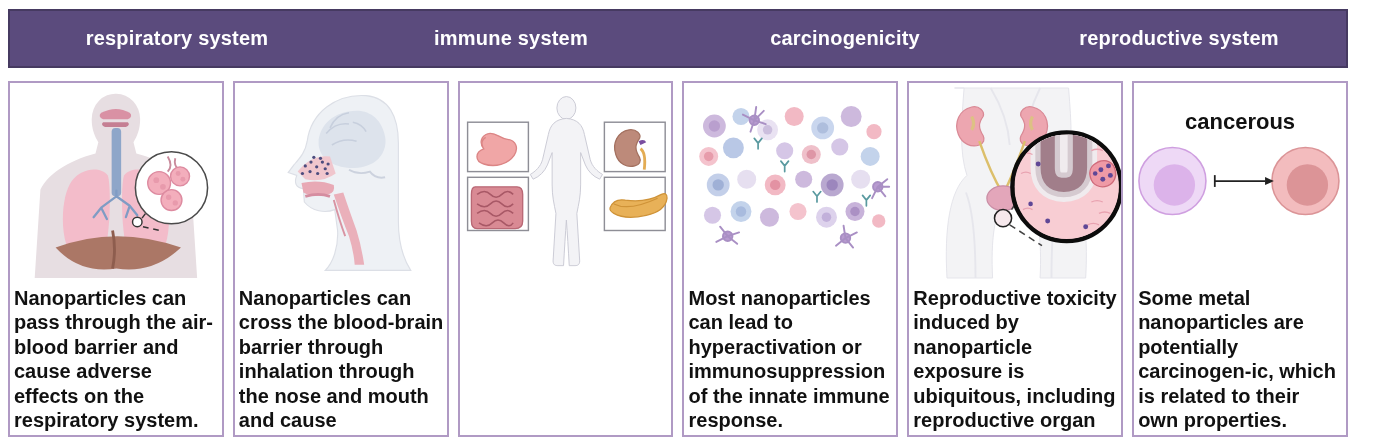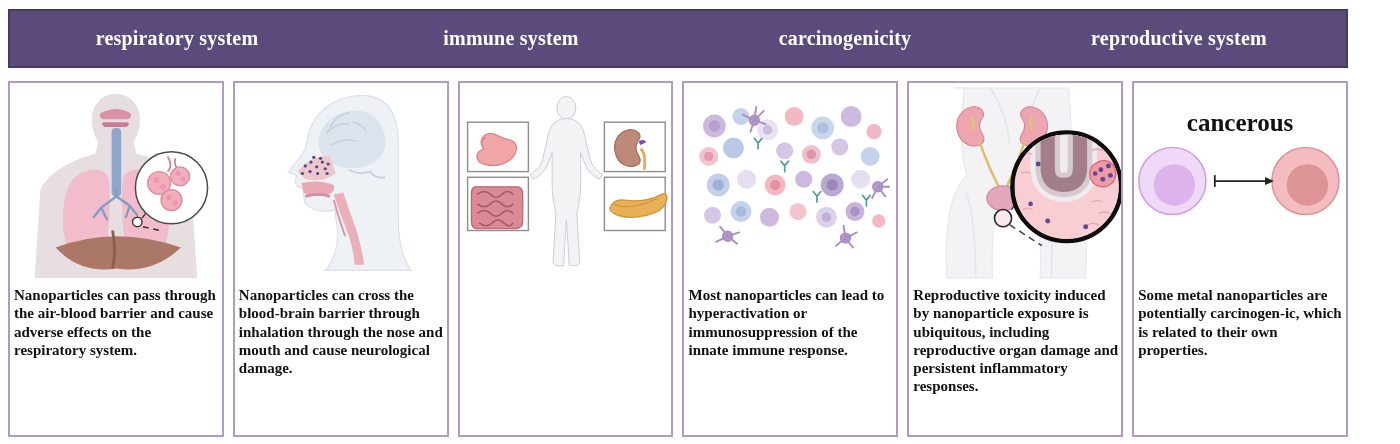--- a/index.html
+++ b/index.html
@@ -1,19 +1,19 @@
 <!DOCTYPE html>
 <html><head>
 <meta charset="utf-8">
 <style>
   * { margin:0; padding:0; box-sizing:border-box; }
   html,body { background:#ffffff; }
   body { font-family:"Liberation Sans", sans-serif; }
   #figure {
-    position:relative; width:1355px; height:444px; background:#ffffff; overflow:hidden;font-family:Liberation Serif, serif;
+    position:relative; width:1355px; height:444px; background:#ffffff; overflow:hidden;
   }
   
   .header-bar {
     position:absolute; left:8px; right:7px; top:9px; height:59px;
     background:#5b4b7d; border:2px solid #463a61;
     display:flex; align-items:center;
   }
   .header-cell {
     flex:1; text-align:center; color:#ffffff; font-weight:700; font-size:20px;
     letter-spacing:.2px; white-space:nowrap;
@@ -23,26 +23,26 @@
     position:absolute; left:8px; right:7px; top:81px; bottom:7px;
     display:flex; gap:9px;
   }
   .card {
     flex:1; background:#ffffff; border:2px solid #b09ac4;
     display:flex; flex-direction:column; overflow:hidden;
   }
   .illustration { position:relative; height:200px; flex:0 0 auto; }
   .illustration svg { display:block; width:100%; height:100%; }
   .desc {
-    padding:3px 2px 0 4px; font-weight:700; font-size:15px; line-height:1.22;
+    padding:3px 2px 0 4px; font-weight:700; font-size:20px; line-height:1.22;
     color:#111111; letter-spacing:0px;
   }
   .cancerous-label {
     position:absolute; left:0; right:0; top:26px; text-align:center;
-    font-weight:700; font-size:25px; color:#111;
+    font-weight:700; font-size:22px; color:#111;
   }
 </style>
 </head>
 <body>
 
 <div id="figure">
 
   <div class="header-bar">
     <div class="header-cell">respiratory system</div>
     <div class="header-cell">immune system</div>

